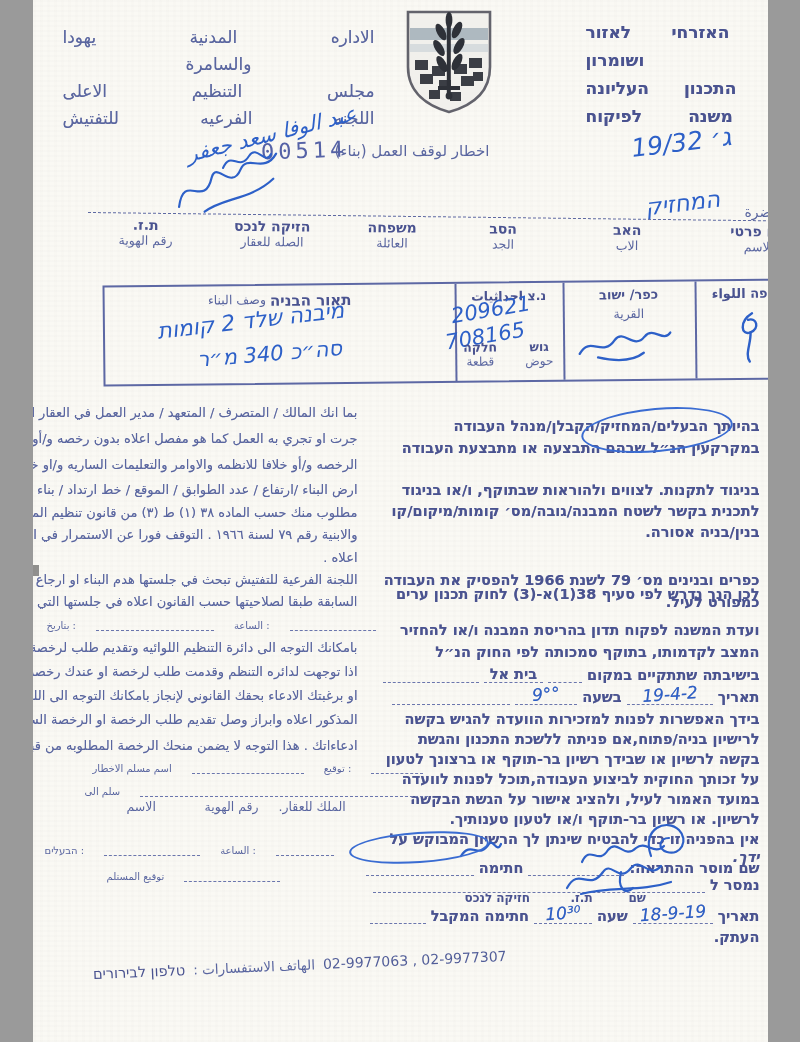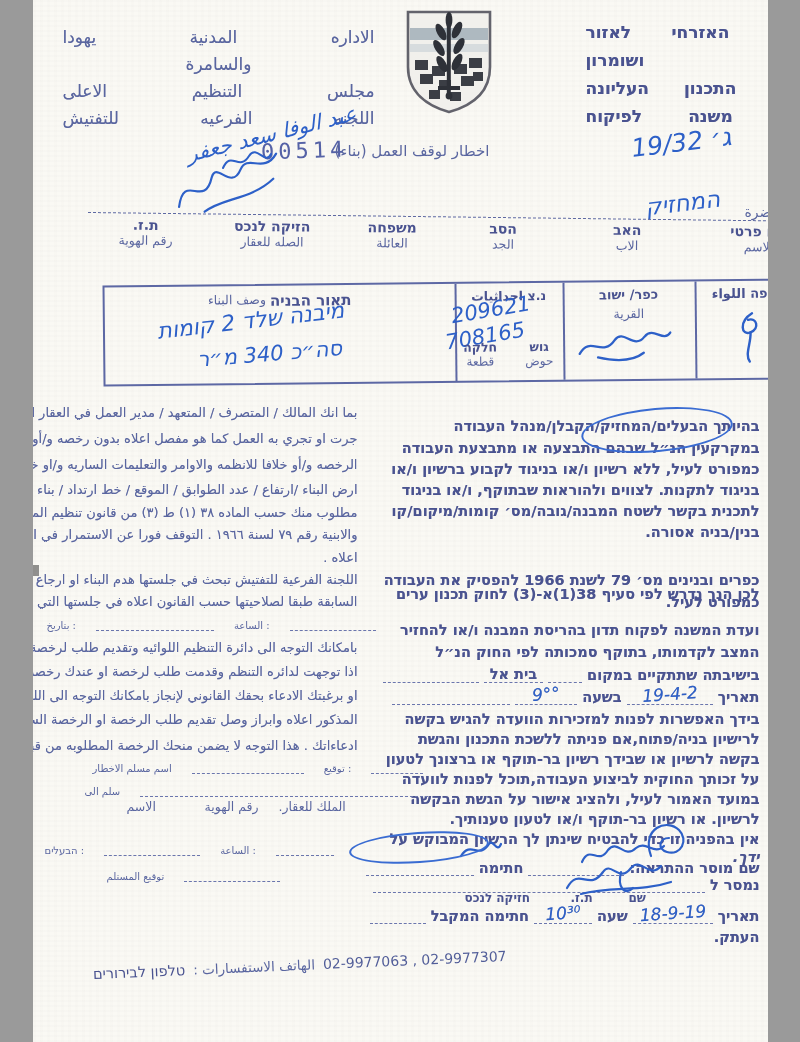--- a/index.html
+++ b/index.html
@@ -170,21 +170,20 @@
     <div class="cellhdr" style="left:0;top:6px;width:350px;display:flex;direction:rtl;justify-content:center;gap:4px;">
       <span class="he" style="font-size:15px;">תאור הבניה</span>
       <span class="ar" style="font-size:12.5px;">وصف البناء</span>
     </div>
     <div class="abs hw" style="left:52px;top:22px;direction:rtl;font-size:22px;transform:rotate(-6deg);">מיבנה שלד 2 קומות</div>
     <div class="abs hw" style="left:92px;top:56px;direction:rtl;font-size:21px;transform:rotate(-4deg);">סה״כ 340 מ״ר</div>
   </div>
 
   <div class="hl" style="top:418px;">בהיותך הבעלים/המחזיק/הקבלן/מנהל העבודה</div>
   <div class="hl" style="top:440px;">במקרקעין הנ״ל שבהם התבצעה או מתבצעת העבודה</div>
-  <div class="hl" style="top:461px;">כמפורט לעיל, ללא רשיון ו/או בניגוד לקבוע ברשיון ו/או</div>
   <div class="hl" style="top:482px;">בניגוד לתקנות. לצווים ולהוראות שבתוקף, ו/או בניגוד</div>
   <div class="hl" style="top:503px;">לתכנית בקשר לשטח המבנה/גובה/מס׳ קומות/מיקום/קו</div>
   <div class="hl" style="top:524px;">בנין/בניה אסורה.</div>
   <div class="oval" style="left:548px;top:408px;width:148px;height:40px;transform:rotate(-5deg);border-width:2.2px;"></div>
 
   <div class="hl" style="top:550px;margin-top:36px;">לכן הנך נדרש לפי סעיף 38(1)א-(3) לחוק תכנון ערים</div>
   <div class="hl" style="top:572px;">כפרים ובנינים מס׳ 79 לשנת 1966 להפסיק את העבודה</div>
   <div class="hl" style="top:594px;">כמפורט לעיל.</div>
 
   <div class="hl" style="top:622px;">ועדת המשנה לפקוח תדון בהריסת המבנה ו/או להחזיר</div>

